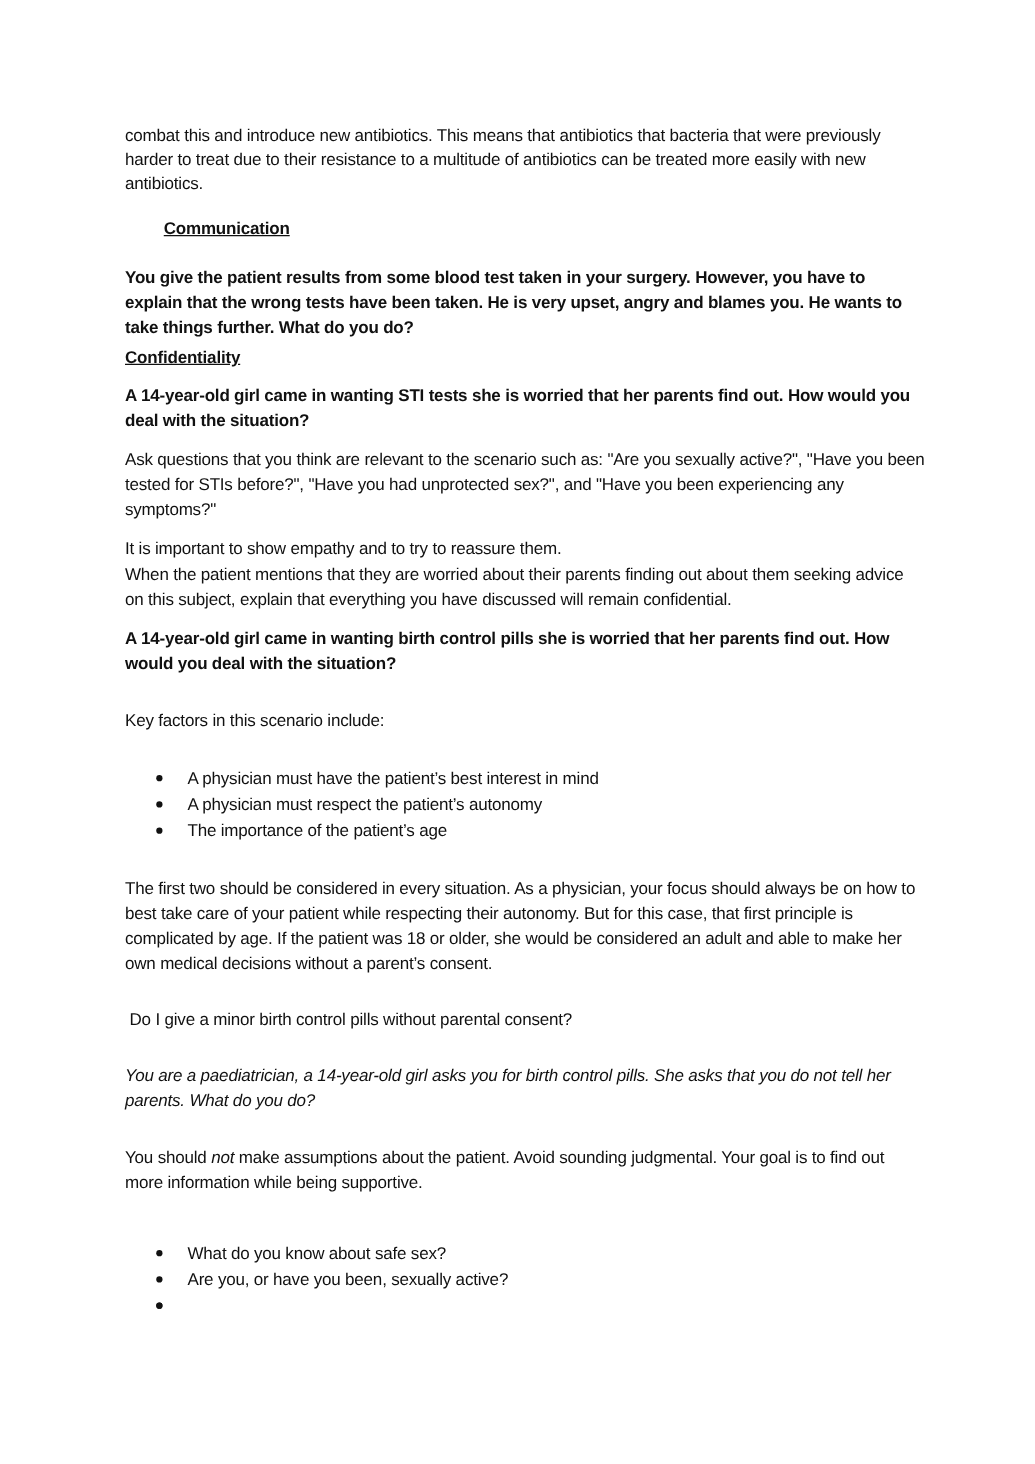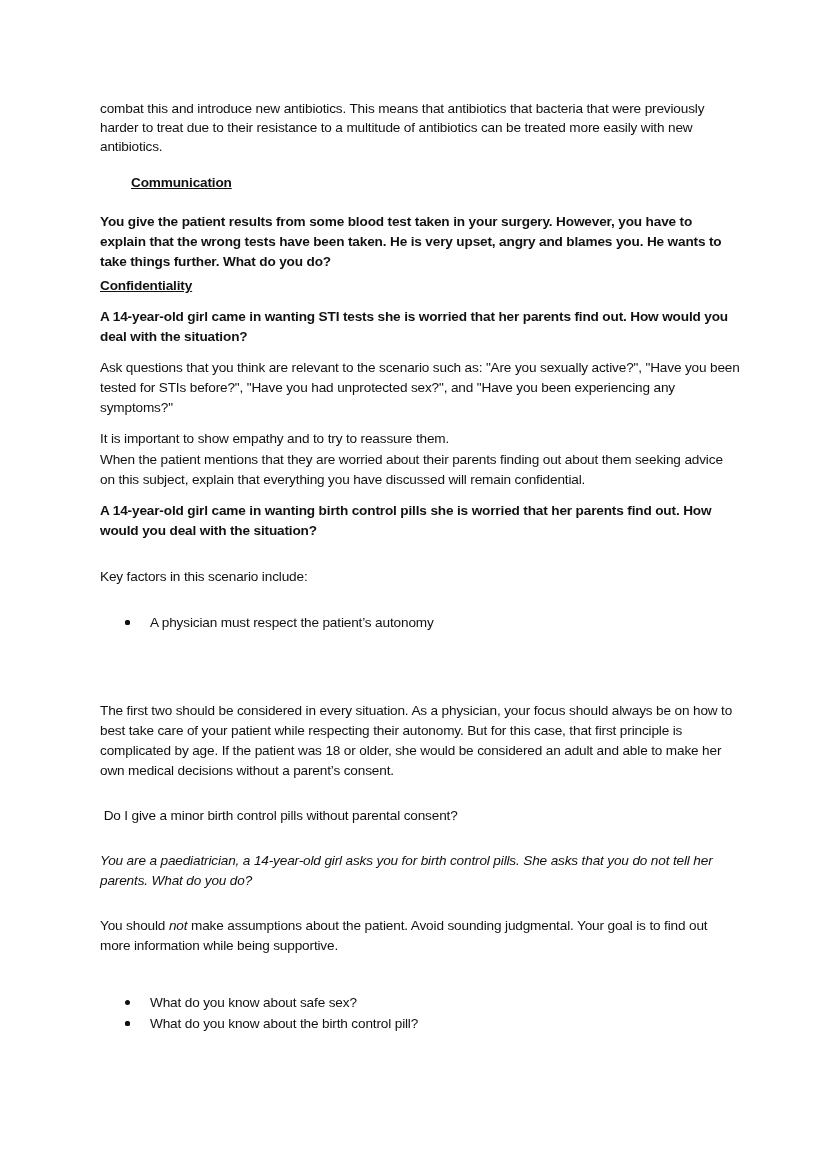--- a/index.html
+++ b/index.html
@@ -24,27 +24,29 @@
 <div class="blk u" style="top:276px;">Confidentiality</div>
 <div class="blk b" style="top:307px;">A 14-year-old girl came in wanting STI tests she is worried that her parents find out. How would you deal with the situation?</div>
 <div class="blk" style="top:358px;">Ask questions that you think are relevant to the scenario such as: "Are you sexually active?", "Have you been tested for STIs before?", "Have you had unprotected sex?", and "Have you been experiencing any symptoms?"</div>
 <div class="blk" style="top:429px;">It is important to show empathy and to try to reassure them.</div>
 <div class="blk" style="top:450px;">When the patient mentions that they are worried about their parents finding out about them seeking advice on this subject, explain that everything you have discussed will remain confidential.</div>
 
 <div class="blk b" style="top:501px;">A 14-year-old girl came in wanting birth control pills she is worried that her parents find out. How would you deal with the situation?</div>
 <div class="blk" style="top:567px;">Key factors in this scenario include:</div>
 
 <ul class="blk" style="top:612px;">
-  <li><span class="dot"></span></li>
+  <li><span class="dot"></span><span>A physician must have the patient’s best interest in mind</span></li>
   <li><span class="dot"></span><span>A physician must respect the patient’s autonomy</span></li>
+  <li><span class="dot"></span><span>The importance of the patient’s age</span></li>
 </ul>
 
 <div class="blk" style="top:701px;">The first two should be considered in every situation. As a physician, your focus should always be on how to best take care of your patient while respecting their autonomy. But for this case, that first principle is complicated by age. If the patient was 18 or older, she would be considered an adult and able to make her own medical decisions without a parent’s consent.</div>
 <div class="blk" style="top:806px; white-space:pre;"> Do I give a minor birth control pills without parental consent?</div>
 <div class="blk i" style="top:851px;">You are a paediatrician, a 14-year-old girl asks you for birth control pills. She asks that you do not tell her parents. What do you do?</div>
 
 <div class="blk" style="top:916px;"><span>You should </span><em>not</em><span> make assumptions about the patient. Avoid sounding judgmental. Your goal is to find out more information while being supportive.</span></div>
 
 <ul class="blk" style="top:992px;">
   <li><span class="dot"></span><span>What do you know about safe sex?</span></li>
+  <li><span class="dot"></span><span>Are you, or have you been, sexually active?</span></li>
   <li><span class="dot"></span></li>
-  <li><span class="dot"></span><span>What do you know about the birth control pill?</span></li>
+  <li><span class="dot"></span></li>
 </ul>
 
 </body></html>

